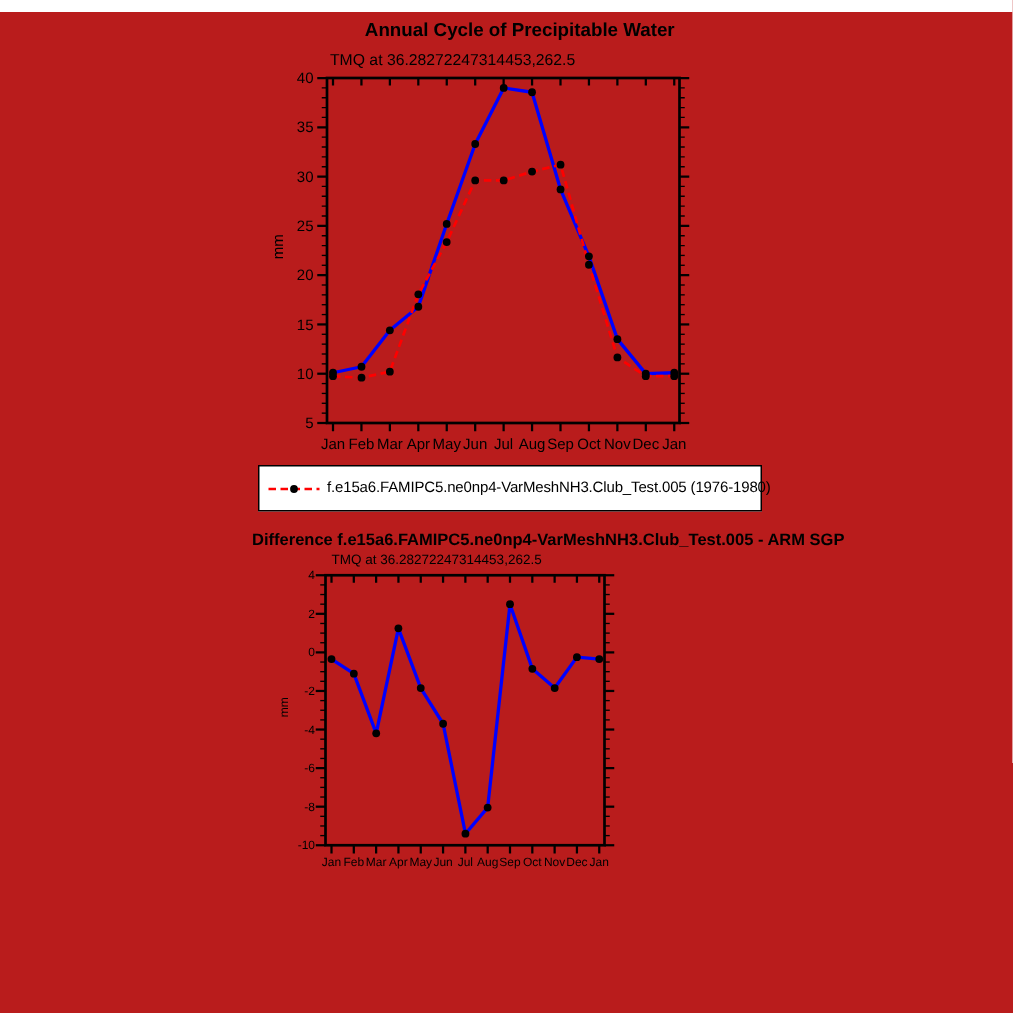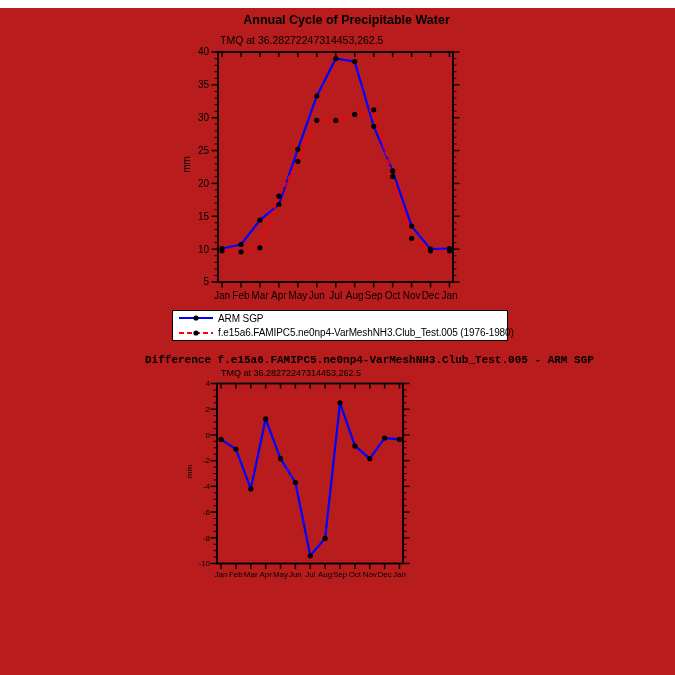--- a/index.html
+++ b/index.html
@@ -4,21 +4,21 @@
 <style>
   html,body{margin:0;padding:0;background:#fff;}
   .canvas{position:relative;width:675px;height:675px;background:#b91c1c;
           font-family:"Liberation Sans", sans-serif;color:#000;overflow:hidden;margin-top:8px;}
   .abs{position:absolute;}
   .title1{left:180px;top:5px;width:333px;text-align:center;
           font-size:12.5px;font-weight:bold;white-space:nowrap;}
   .sub1{left:220px;top:26px;font-size:10.5px;white-space:nowrap;}
   .ylab1{left:178px;top:151px;font-size:10px;transform:rotate(-90deg);}
   .title2{left:145px;top:346px;width:441px;text-align:center;
-          font-size:11px;font-weight:bold;white-space:nowrap;font-family:Liberation Mono, monospace;}
+          font-size:11px;font-weight:bold;white-space:nowrap;}
   .sub2{left:221px;top:360px;font-size:9px;white-space:nowrap;}
   .ylab2{left:183px;top:459px;font-size:8px;transform:rotate(-90deg);}
   #chartsvg{left:0;top:0;}
   .legend{left:172px;top:302px;width:336px;height:31px;border:1px solid #000;
           display:flex;flex-direction:column;justify-content:space-around;
           background:#fff;box-sizing:border-box;}
   .lrow{display:flex;align-items:center;height:15px;}
   .lsample{margin-left:5px;flex:0 0 auto;}
   .ltext{font-size:10px;white-space:nowrap;margin-left:2px;letter-spacing:-0.1px;}
 </style>
@@ -316,27 +316,20 @@
           <circle cx="369.8" cy="450.7" r="2.6" fill="#000000"></circle>
           <circle cx="384.6" cy="430.1" r="2.6" fill="#000000"></circle>
           <circle cx="399.5" cy="431.4" r="2.6" fill="#000000"></circle>
         </g>
       </g>
     </svg>
 
   <div class="abs legend">
     <div class="lrow">
       <svg class="lsample" width="38" height="12">
-        <line id="lline0" x1="1" y1="6" x2="35" y2="6" stroke-width="2" stroke="#0000ff"></line>
-        <circle id="ldot0" cx="18" cy="6" r="2.6" fill="#000000"></circle>
-      </svg>
-      <span class="ltext">ARM SGP</span>
-    </div>
-    <div class="lrow">
-      <svg class="lsample" width="38" height="12">
         <line id="lline1" x1="1" y1="6" x2="35" y2="6" stroke-width="1.8" stroke="#ff0000" stroke-dasharray="5,3"></line>
         <circle id="ldot1" cx="18" cy="6" r="2.6" fill="#000000"></circle>
       </svg>
       <span class="ltext">f.e15a6.FAMIPC5.ne0np4-VarMeshNH3.Club_Test.005 (1976-1980)</span>
     </div>
   </div>
 
   <div class="abs title2">Difference f.e15a6.FAMIPC5.ne0np4-VarMeshNH3.Club_Test.005 - ARM SGP</div>
   <div class="abs sub2">TMQ at 36.28272247314453,262.5</div>
   <div class="abs ylab2">mm</div>

